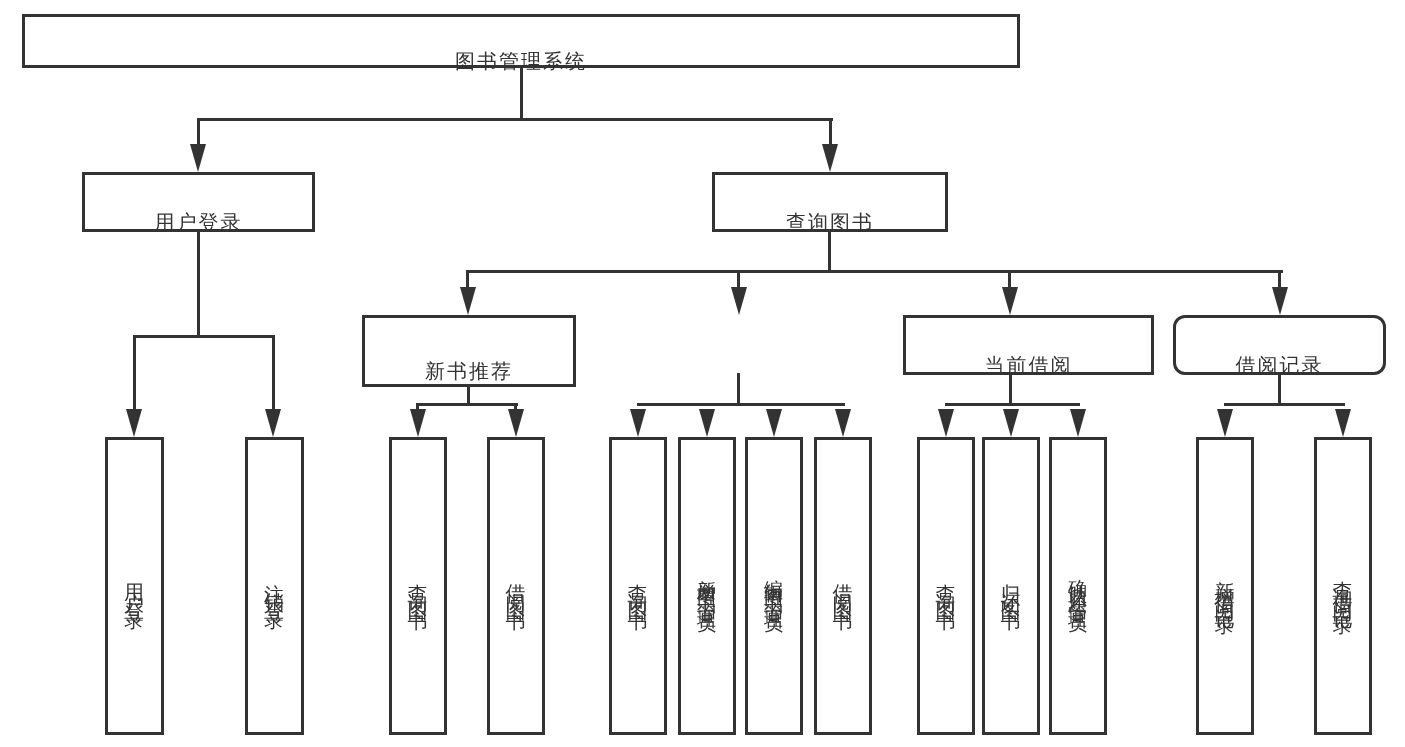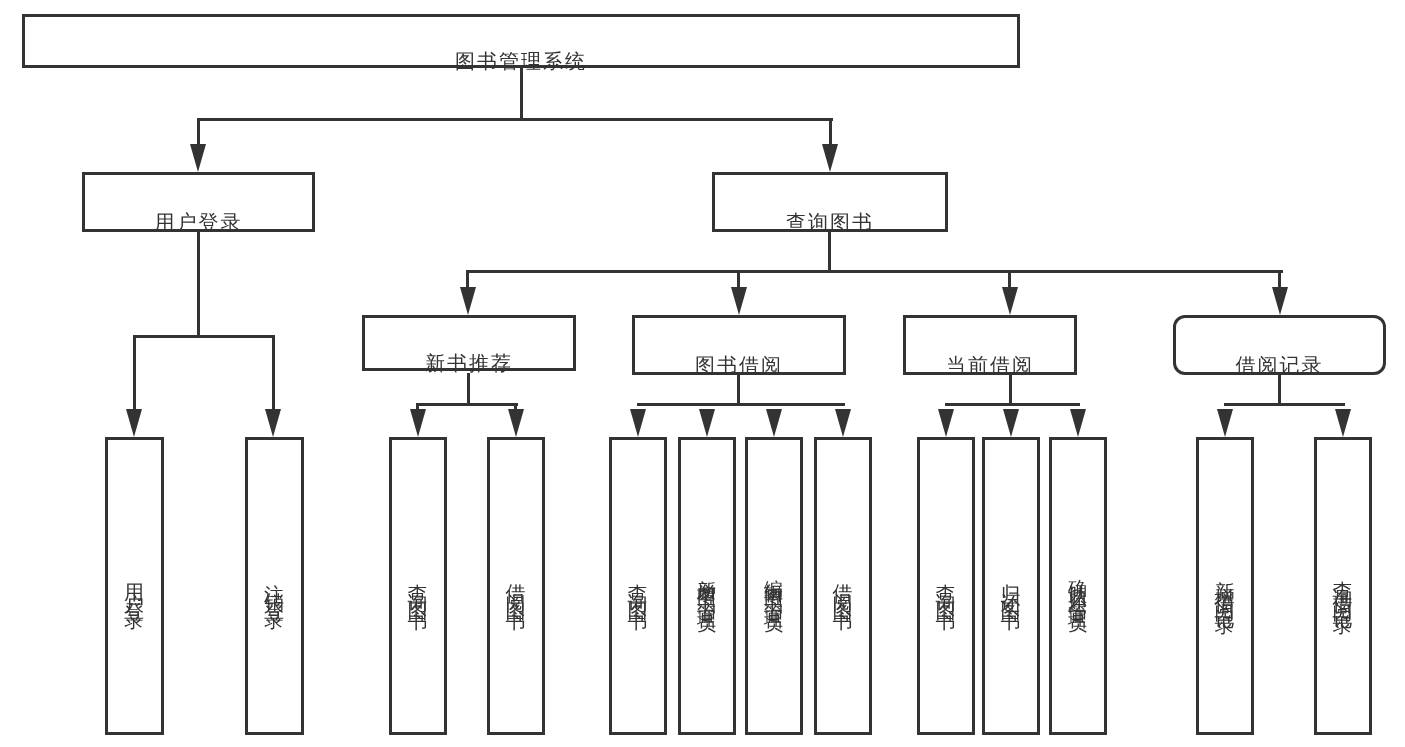--- a/index.html
+++ b/index.html
@@ -62,27 +62,24 @@
   <div class="hline" style="left:467px; top:270px; width:816px; height:3px;"></div>
   <div class="vline" style="left:466px; top:270px; width:3px; height:20px;"></div>
   <div class="arrow" style="left:460px; top:287px;"></div>
   <div class="vline" style="left:737px; top:270px; width:3px; height:20px;"></div>
   <div class="arrow" style="left:731px; top:287px;"></div>
   <div class="vline" style="left:1008px; top:270px; width:3px; height:20px;"></div>
   <div class="arrow" style="left:1002px; top:287px;"></div>
   <div class="vline" style="left:1278px; top:270px; width:3px; height:20px;"></div>
   <div class="arrow" style="left:1272px; top:287px;"></div>
 
-  <div class="box" style="left:362px; top:315px; width:214px; height:56px;">
+  <div class="box" style="left:362px; top:315px; width:214px; height:72px;">
     <span class="hlabel">新书推荐</span>
   </div>
-  <div class="box" style="left:632px; top:315px; width:214px; height:60px;">
-    <span class="hlabel">图书借阅</span>
-  </div>
-  <div class="box" style="left:903px; top:315px; width:174px; height:60px;">
+  <div class="box" style="left:903px; top:315px; width:251px; height:60px;">
     <span class="hlabel">当前借阅</span>
   </div>
   <div class="box" style="left:1173px; top:315px; width:213px; height:60px;border-radius:12px;">
     <span class="hlabel">借阅记录</span>
   </div>
 
   <div class="vline" style="left:467px; top:373px; width:3px; height:33px;"></div>
   <div class="hline" style="left:417px; top:403px; width:101px; height:3px;"></div>
   <div class="vline" style="left:416px; top:403px; width:3px; height:12px;"></div>
   <div class="arrow" style="left:410px; top:409px;"></div>

